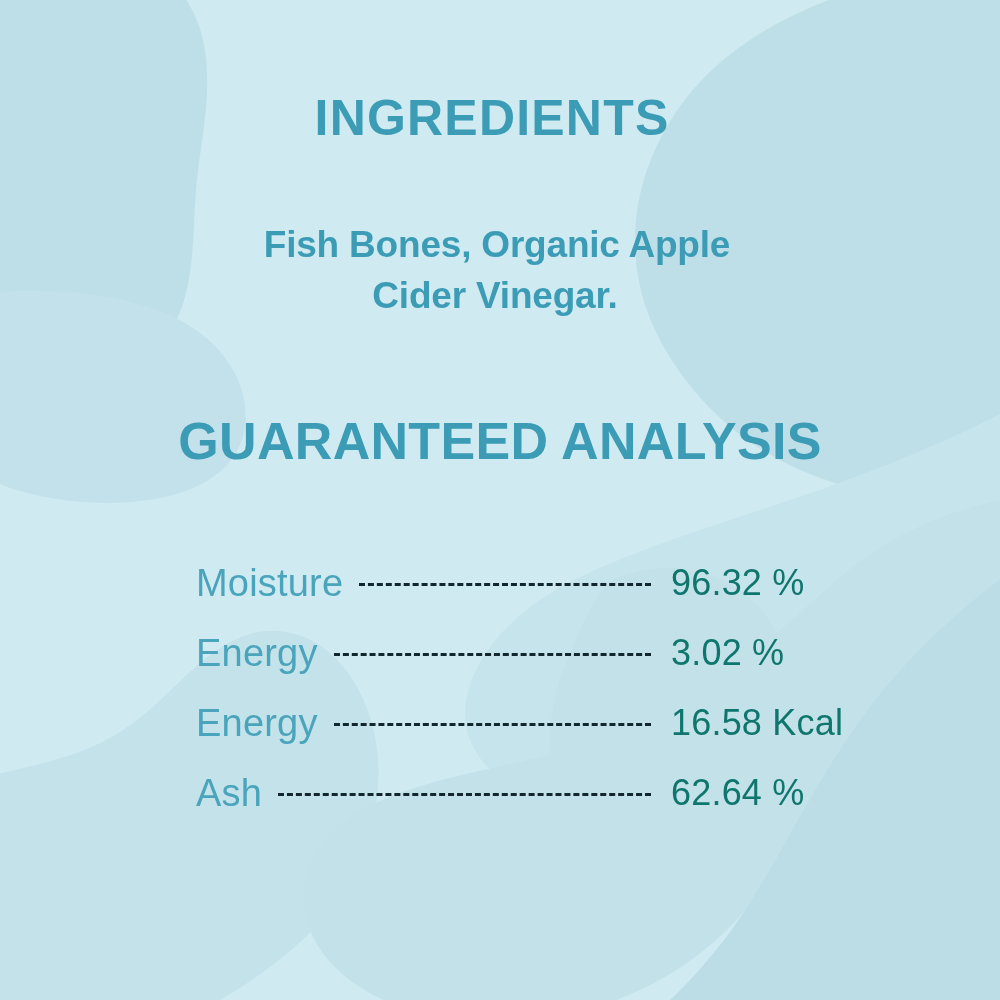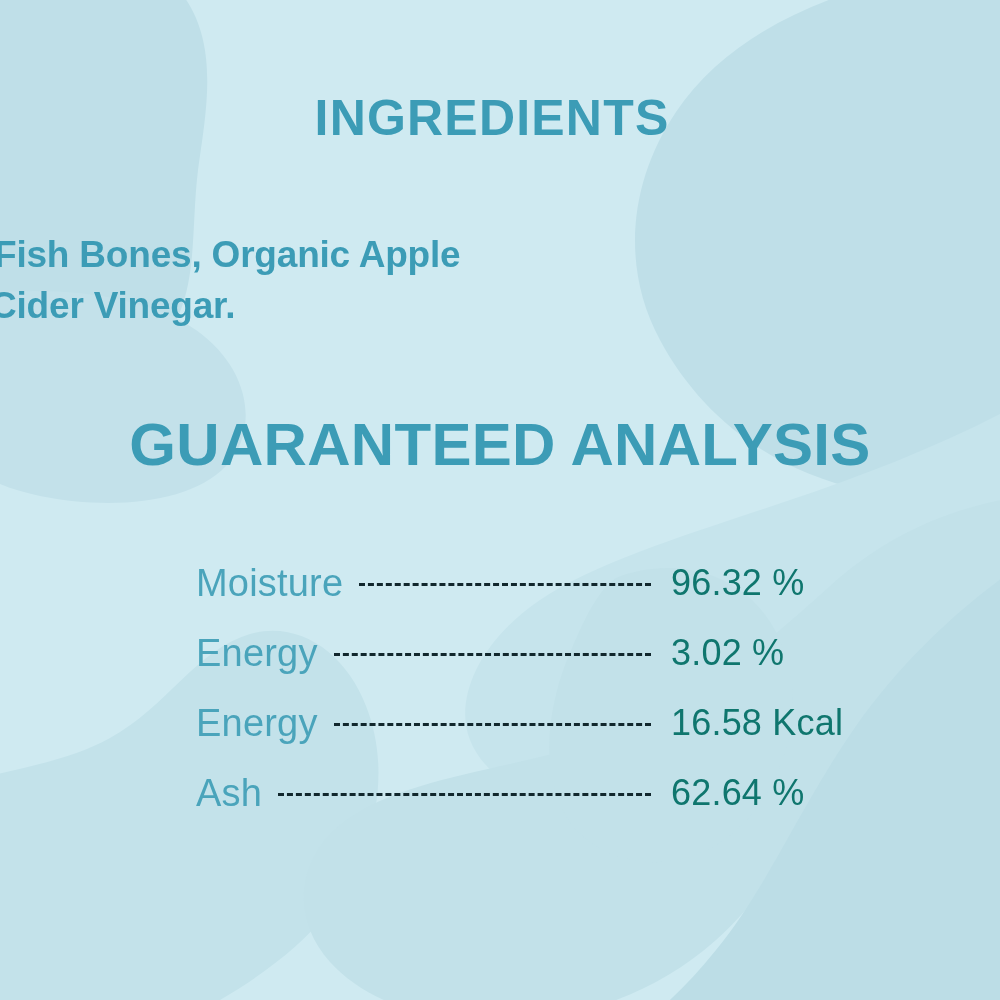--- a/index.html
+++ b/index.html
@@ -52,35 +52,35 @@
     letter-spacing: 1.2px;
   }
 
   #ingredients-body {
     position: absolute;
     top: 219px;
     left: 0;
     width: 1000px;
     padding-left: 0px;
     box-sizing: border-box;
+    text-align: center;
     color: #3c9cb6;
     font-size: 37px;
     font-weight: bold;
     line-height: 1.38;
     letter-spacing: -0.2px;
-    margin-top: 10px;
   }
   #ingredients-body .line { display: block; }
   #ingredients-body .line:nth-child(1) { margin-left: -6px; }
   #ingredients-body .line:nth-child(2) { margin-left: -10px; }
 
   #analysis-title {
     top: 415px;
     left: 0px;
-    font-size: 60px;
+    font-size: 52px;
     letter-spacing: 0.3px;
   }
 
   
   #analysis-rows {
     position: absolute;
     top: 548px;
     left: 196px;
     width: 660px;
   }

